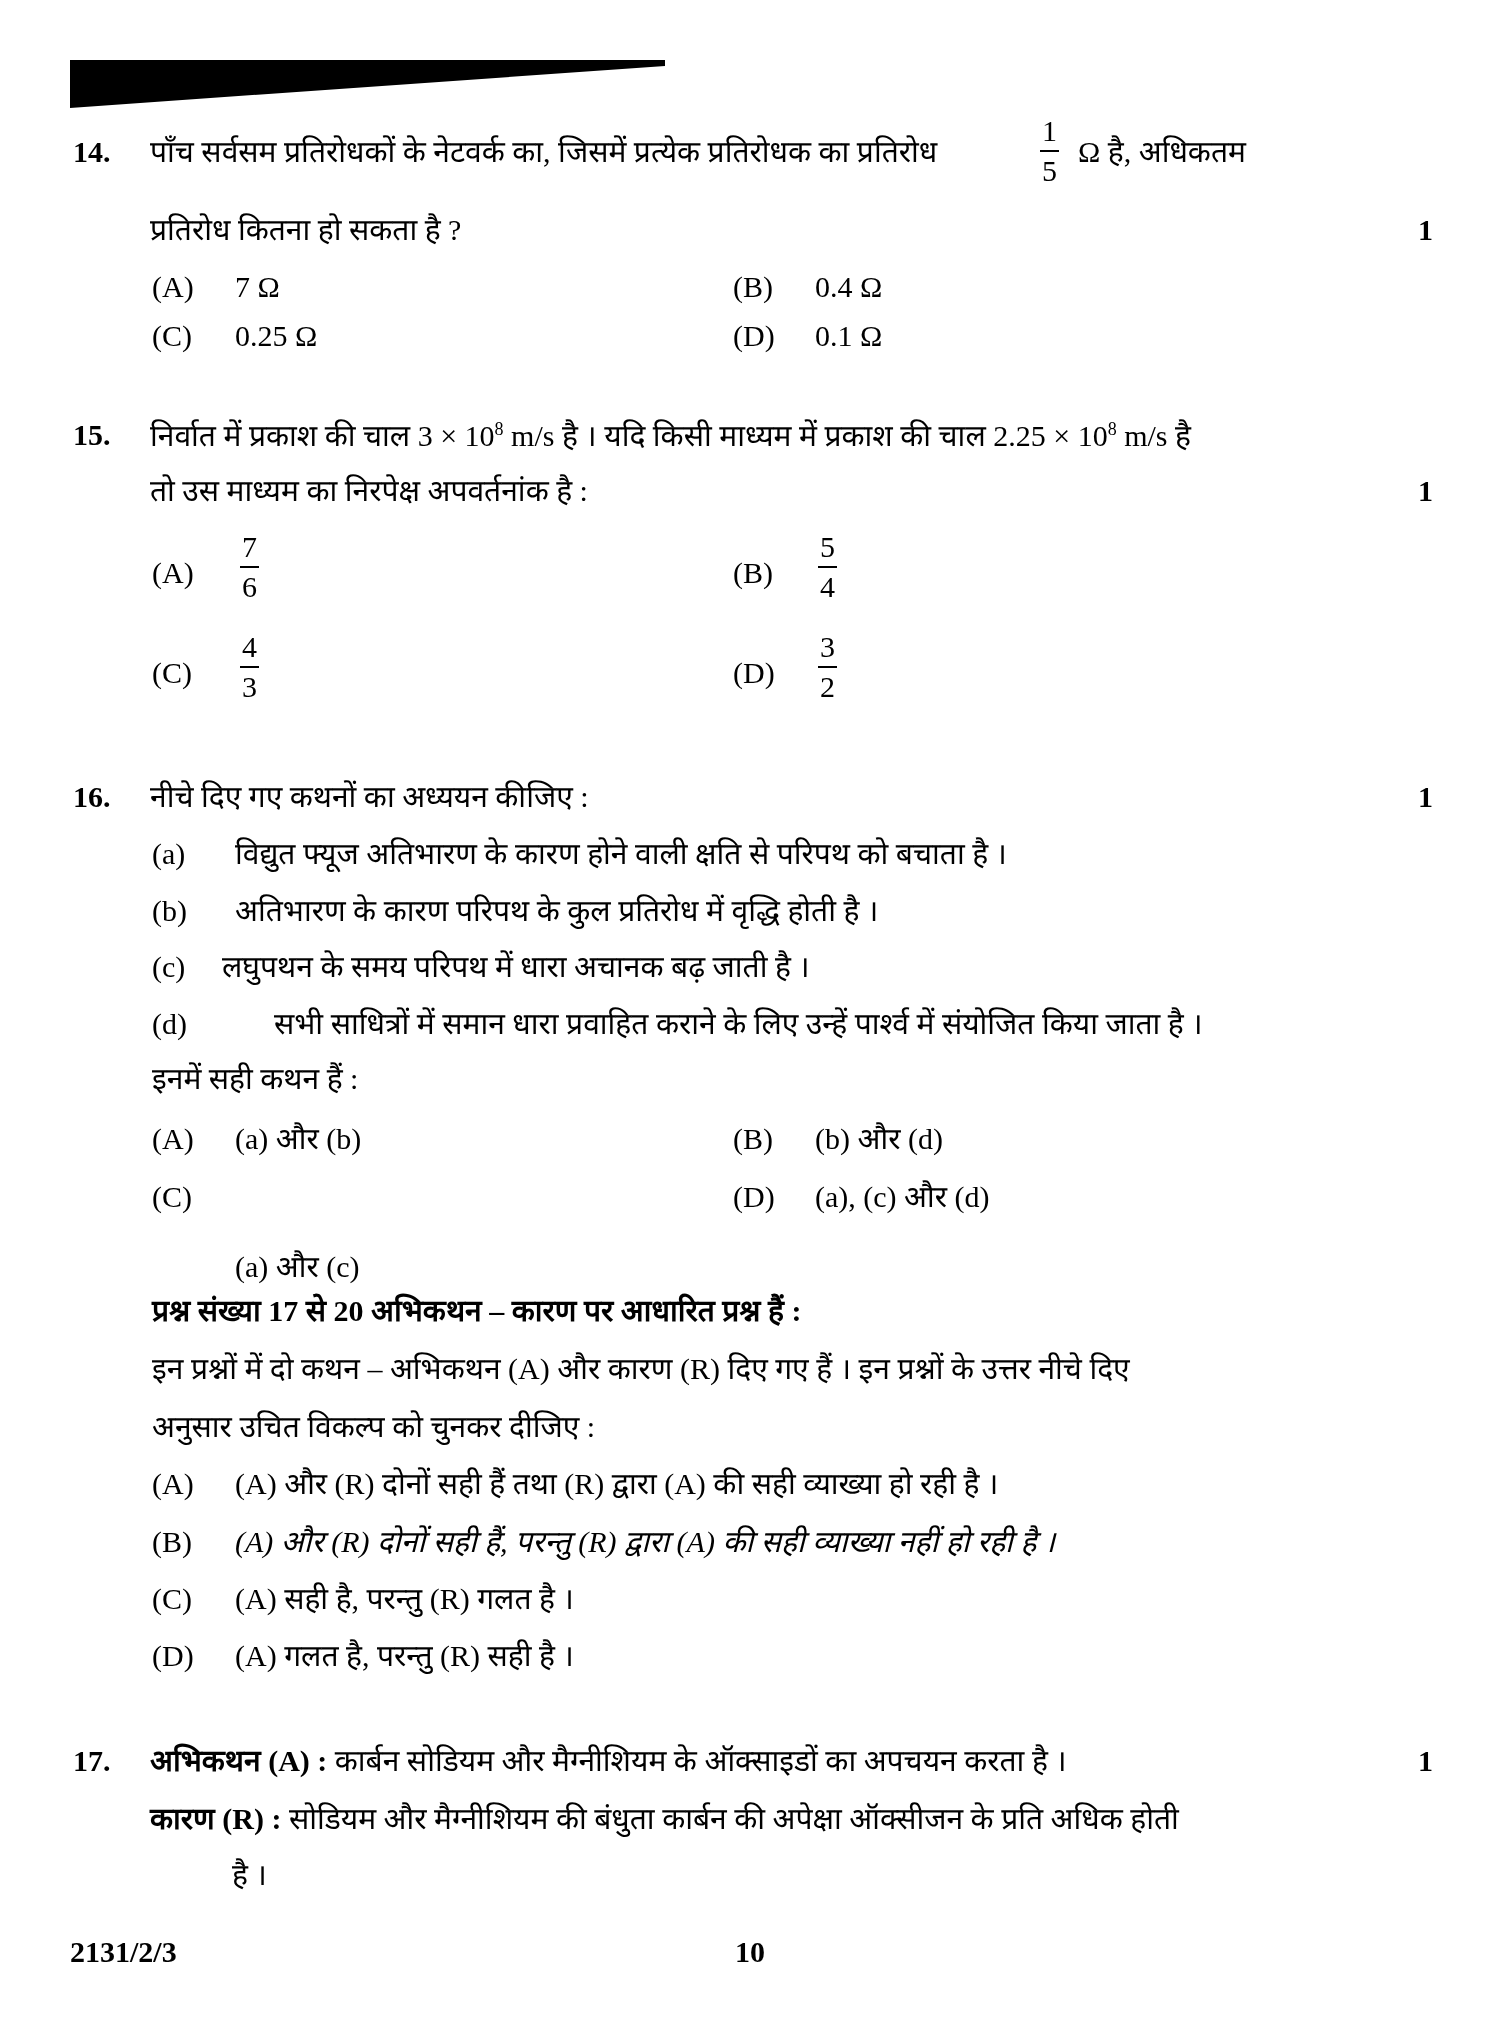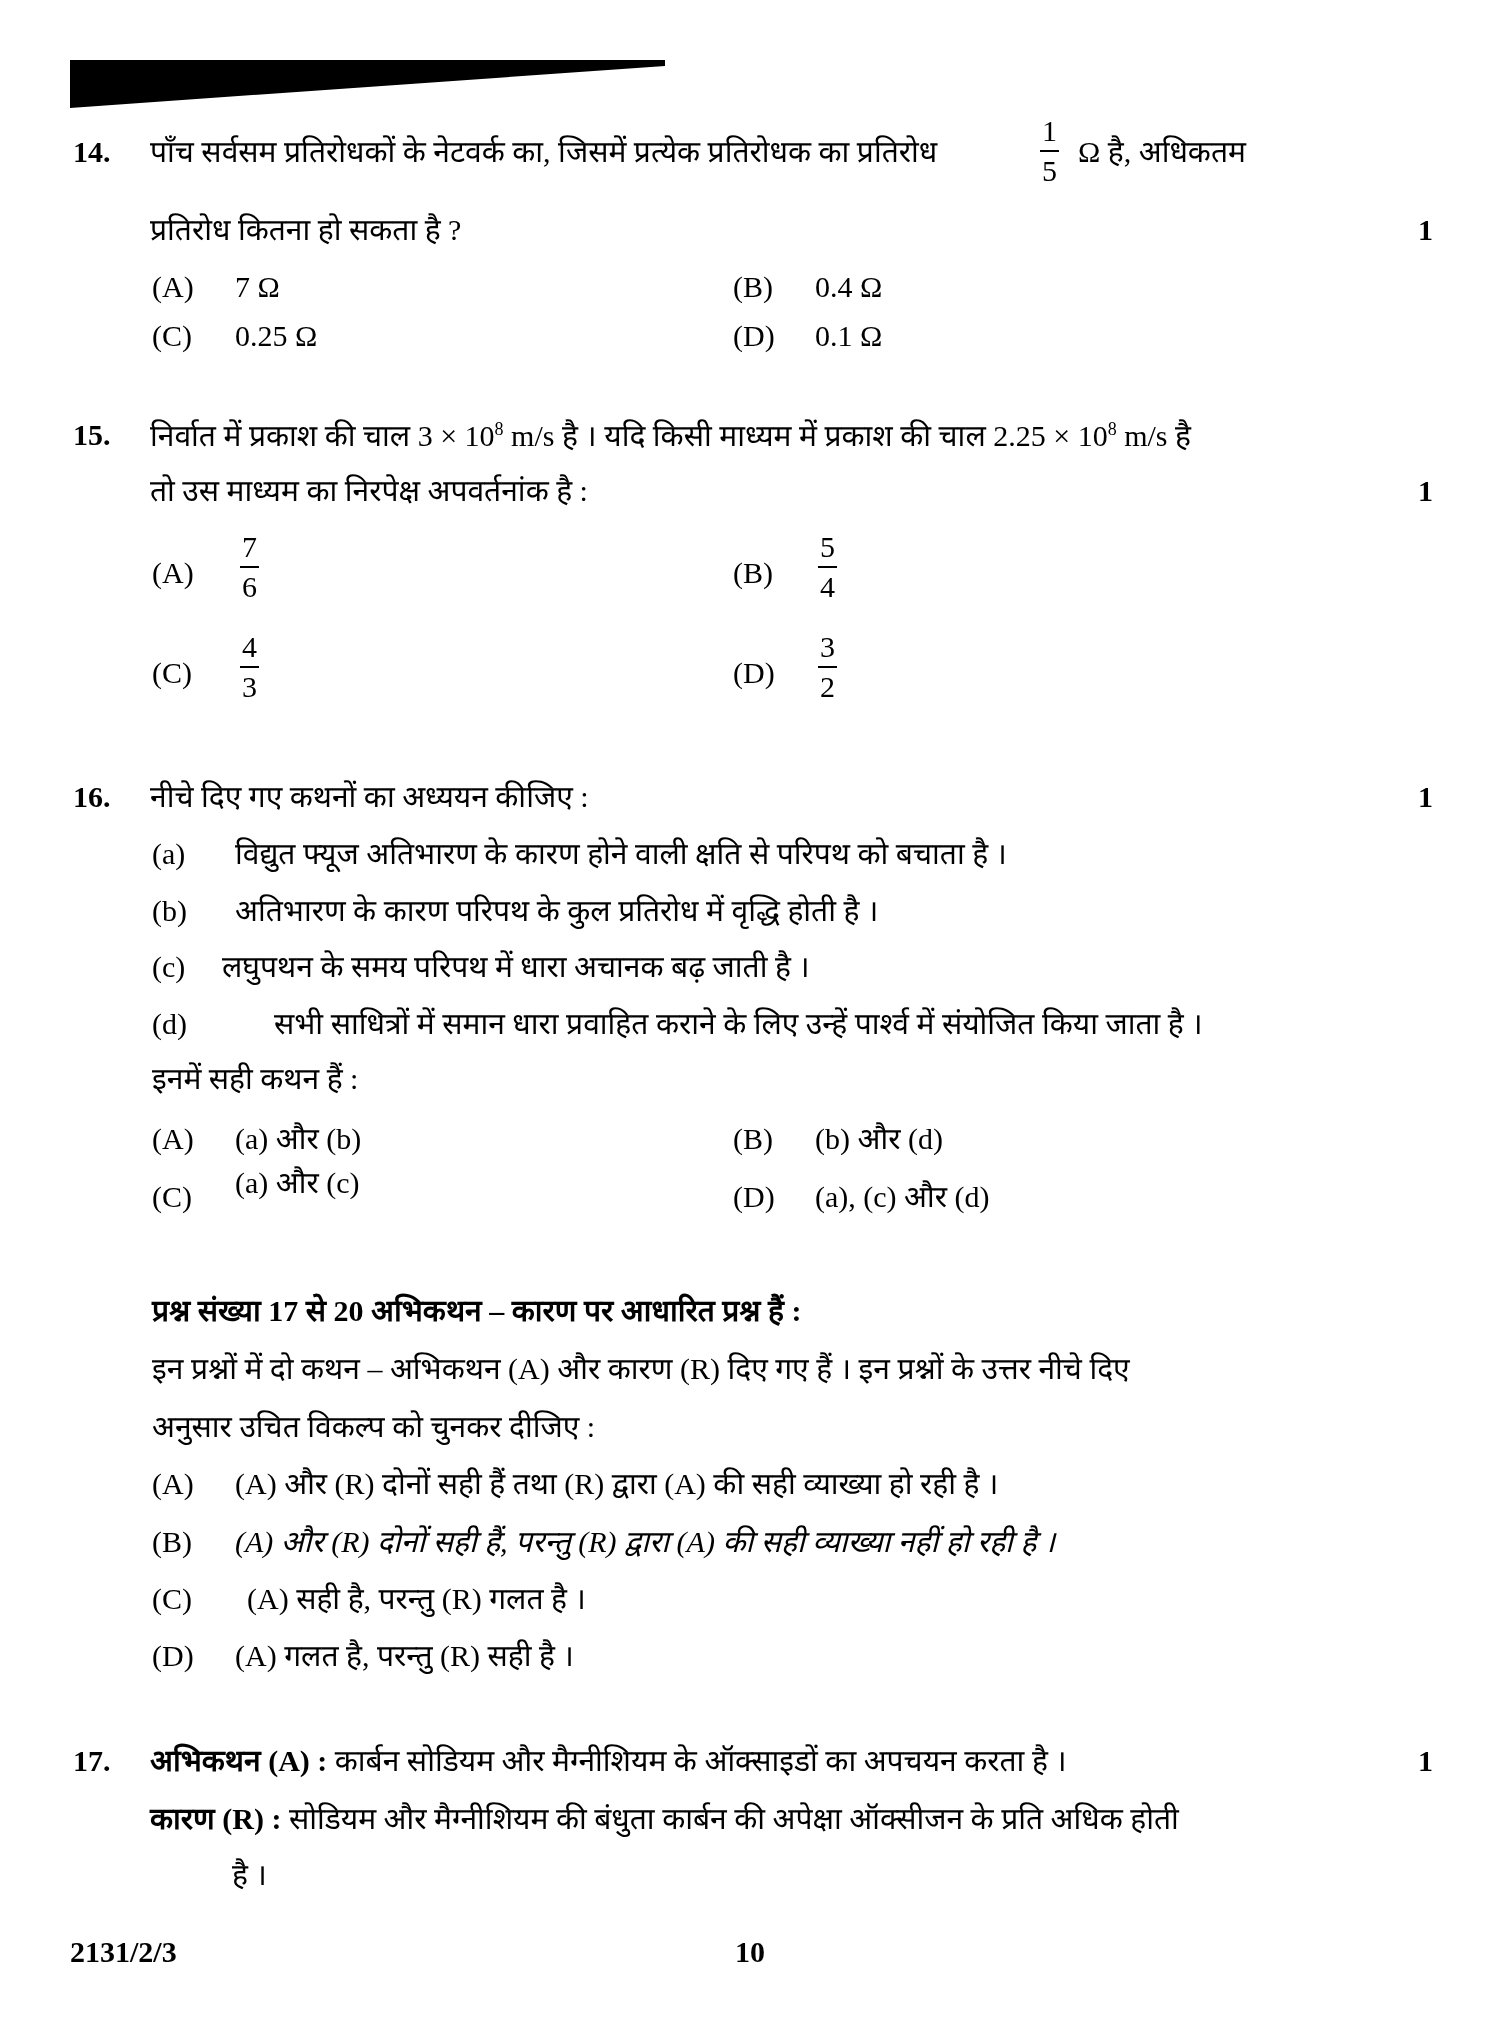--- a/index.html
+++ b/index.html
@@ -89,34 +89,34 @@
 <div class="abs" style="left:222px; top:952px;">लघुपथन के समय परिपथ में धारा अचानक बढ़ जाती है ।</div>
 <div class="abs" style="left:152px; top:1009px;">(d)</div>
 <div class="abs" style="left:235px; top:1009px;margin-left:39px;">सभी साधित्रों में समान धारा प्रवाहित कराने के लिए उन्हें पार्श्व में संयोजित किया जाता है ।</div>
 <div class="abs" style="left:152px; top:1064px;">इनमें सही कथन हैं :</div>
 
 <div class="abs" style="left:152px; top:1124px;">(A)</div>
 <div class="abs" style="left:235px; top:1124px;">(a) और (b)</div>
 <div class="abs" style="left:733px; top:1124px;">(B)</div>
 <div class="abs" style="left:815px; top:1124px;">(b) और (d)</div>
 <div class="abs" style="left:152px; top:1182px;">(C)</div>
-<div class="abs" style="left:235px; top:1168px;">(a) और (c)</div>
+<div class="abs" style="left:235px; top:1252px;">(a) और (c)</div>
 <div class="abs" style="left:733px; top:1182px;">(D)</div>
 <div class="abs" style="left:815px; top:1182px;">(a), (c) और (d)</div>
 
 <div class="abs bold" style="left:152px; top:1296px;">प्रश्न संख्या 17 से 20 अभिकथन – कारण पर आधारित प्रश्न हैं :</div>
 <div class="abs" style="left:152px; top:1354px; width:1280px; white-space:nowrap;">इन प्रश्नों में दो कथन – अभिकथन (A) और कारण (R) दिए गए हैं । इन प्रश्नों के उत्तर नीचे दिए</div>
 <div class="abs" style="left:152px; top:1412px;">अनुसार उचित विकल्प को चुनकर दीजिए :</div>
 
 <div class="abs" style="left:152px; top:1469px;">(A)</div>
 <div class="abs" style="left:235px; top:1469px;text-align:right;">(A) और (R) दोनों सही हैं तथा (R) द्वारा (A) की सही व्याख्या हो रही है ।</div>
 <div class="abs" style="left:152px; top:1527px;">(B)</div>
 <div class="abs" style="left:235px; top:1527px;font-style:italic;">(A) और (R) दोनों सही हैं, परन्तु (R) द्वारा (A) की सही व्याख्या नहीं हो रही है ।</div>
 <div class="abs" style="left:152px; top:1584px;">(C)</div>
-<div class="abs" style="left:235px; top:1584px;margin-left:12px;">(A) सही है, परन्तु (R) गलत है ।</div>
+<div class="abs" style="left:235px; top:1584px;">(A) सही है, परन्तु (R) गलत है ।</div>
 <div class="abs" style="left:152px; top:1641px;">(D)</div>
 <div class="abs" style="left:235px; top:1641px;">(A) गलत है, परन्तु (R) सही है ।</div>
 
 <div class="abs qnum" style="left:73px; top:1746px;">17.</div>
 <div class="abs" style="left:150px; top:1746px;"><span class="bold">अभिकथन (A) :</span><span> कार्बन सोडियम और मैग्नीशियम के ऑक्साइडों का अपचयन करता है ।</span></div>
 <div class="abs marks" style="left:1418px; top:1746px;">1</div>
 <div class="abs" style="left:150px; top:1804px;"><span class="bold">कारण (R) :</span><span> सोडियम और मैग्नीशियम की बंधुता कार्बन की अपेक्षा ऑक्सीजन के प्रति अधिक होती</span></div>
 <div class="abs" style="left:232px; top:1860px;">है ।</div>
 
 <div class="abs footer" style="left:70px; top:1937px;">2131/2/3</div>

